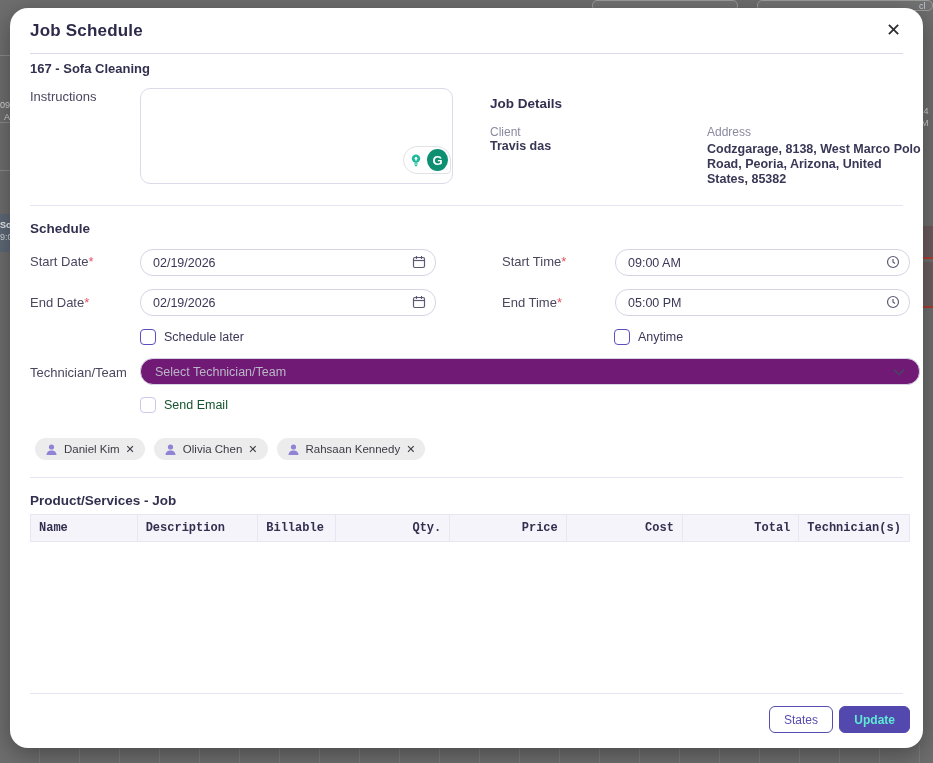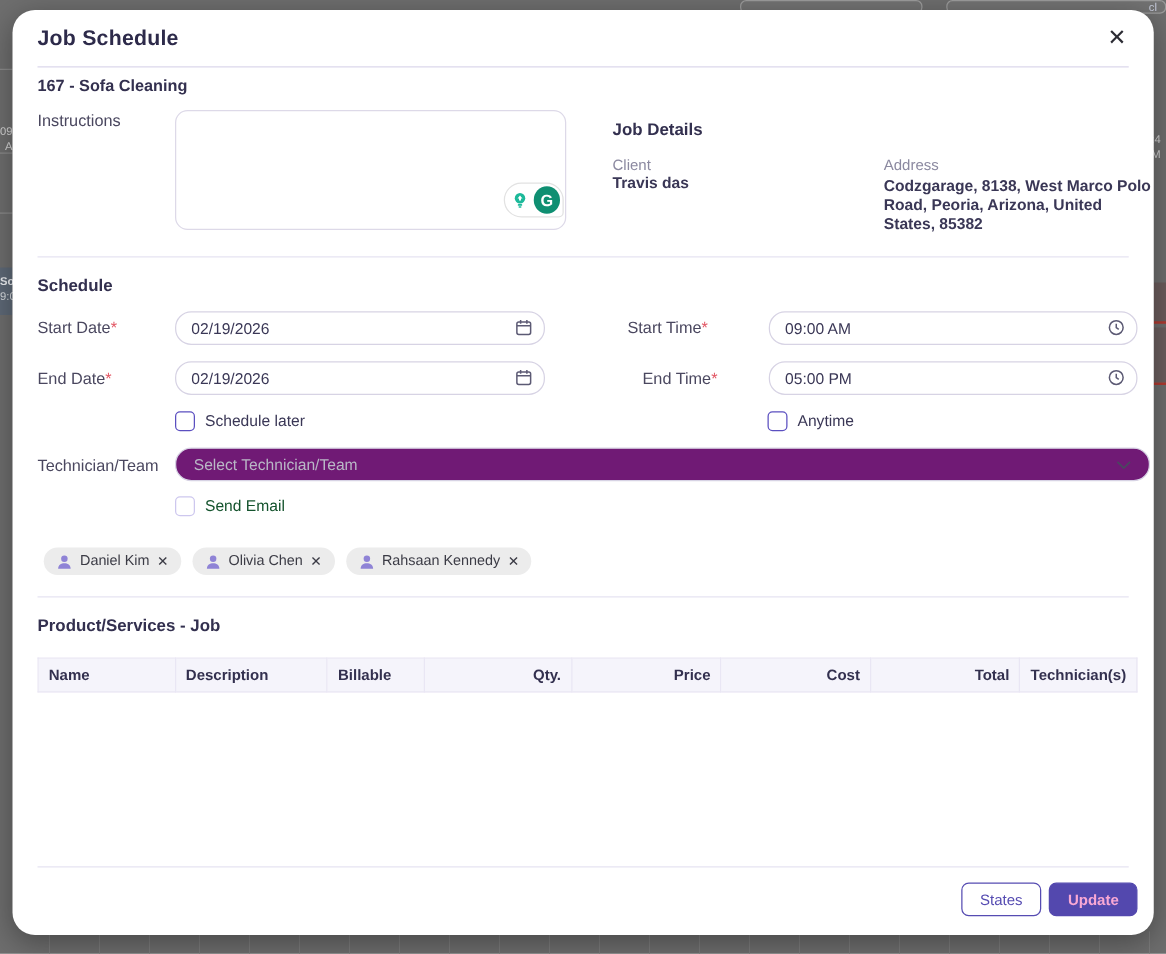--- a/index.html
+++ b/index.html
@@ -101,42 +101,43 @@
 
   .chips-row { position:absolute; left:25px; top:430px; display:flex; gap:9px; }
   .chip {
     display:flex; align-items:center; gap:6px; height:22px; background:#ececec;
     border-radius:12px; padding:0 10px; font-size:11.5px; color:#3b3b45;
   }
   .chip .remove { cursor:pointer; color:#3b3b45; font-size:11px; }
 
   
   .ps-table {
-    position:absolute; left:20px; top:518px; width:880px;
+    position:absolute; left:20px; top:506px; width:880px;
     border-collapse:collapse; font-size:11.5px; color:#3d3a5c;
     border:1px solid #e6e3f2;
+    font-family:Liberation Mono, monospace;
   }
   .ps-table th {
     background:#f5f4fb; font-weight:bold; color:#33304f; text-align:left;
     padding:6px 8px; border:1px solid #e9e6f4; font-size:12px; height:27px;
   }
   .ps-table td { padding:8px 8px; border:1px solid #edebf6; vertical-align:middle; background:#fff; line-height:14px; }
   .ps-table th.num, .ps-table td.num { text-align:right; }
   .col-name{width:110px} .col-desc{width:122px} .col-bill{width:78px}
   .col-qty{width:118px} .col-price{width:120px} .col-cost{width:120px}
   .col-total{width:120px} .col-tech{width:92px}
 
   
   .footer-divider { position:absolute; left:20px; right:20px; top:685px; height:1px; background:#e6e3f2; }
   .btn {
     position:absolute; top:698px; height:27px; border-radius:6px; font-family:inherit;
     font-size:12px; cursor:pointer; padding:0 14px;
   }
   .btn-cancel { right:90px; background:#fff; border:1px solid #564cb2; color:#564cb2; }
-  .btn-update { right:13px; background:#5348ae; border:1px solid #5348ae; color:#f9a8d4; font-weight:bold; }
+  .btn-update { right:13px; background:#5348ae; border:1px solid #5348ae; color:#5eead4; font-weight:bold; }
 
   svg { display:block; }
 </style>
 </head>
 <body>
 
 <div class="bg-grid"></div>
 
 <div class="bg-btn-outline" style="left:592px; width:146px;"></div>
 <div class="bg-btn-outline" style="left:757px; width:176px;"></div>
@@ -223,21 +224,21 @@
     <span class="input-icon">
       <svg width="14" height="14" viewBox="0 0 14 14" fill="none" stroke="#5c5a74" stroke-width="1.2">
         <rect x="1.5" y="2.5" width="11" height="10" rx="1.5"></rect>
         <line x1="4.5" y1="1" x2="4.5" y2="4"></line>
           <line x1="9.5" y1="1" x2="9.5" y2="4"></line>
         <line x1="1.5" y1="5.5" x2="12.5" y2="5.5"></line>
       </svg>
     </span>
   </div>
 
-  <span class="field-label" style="left:504px; top:287px;text-align:right;"><span>End Time</span><span class="red-star">*</span></span>
+  <span class="field-label" style="left:492px; top:287px;text-align:right;"><span>End Time</span><span class="red-star">*</span></span>
   <div class="input-wrap" style="left:605px; top:281px; width:295px;">
     <input class="text-input" type="text" value="05:00 PM" style="">
     <span class="input-icon">
       <svg width="14" height="14" viewBox="0 0 14 14" fill="none" stroke="#5c5a74" stroke-width="1.2">
         <circle cx="7" cy="7" r="5.5"></circle>
           <path d="M7 4 v3 l2 1.5"></path>
       </svg>
     </span>
   </div>
 

